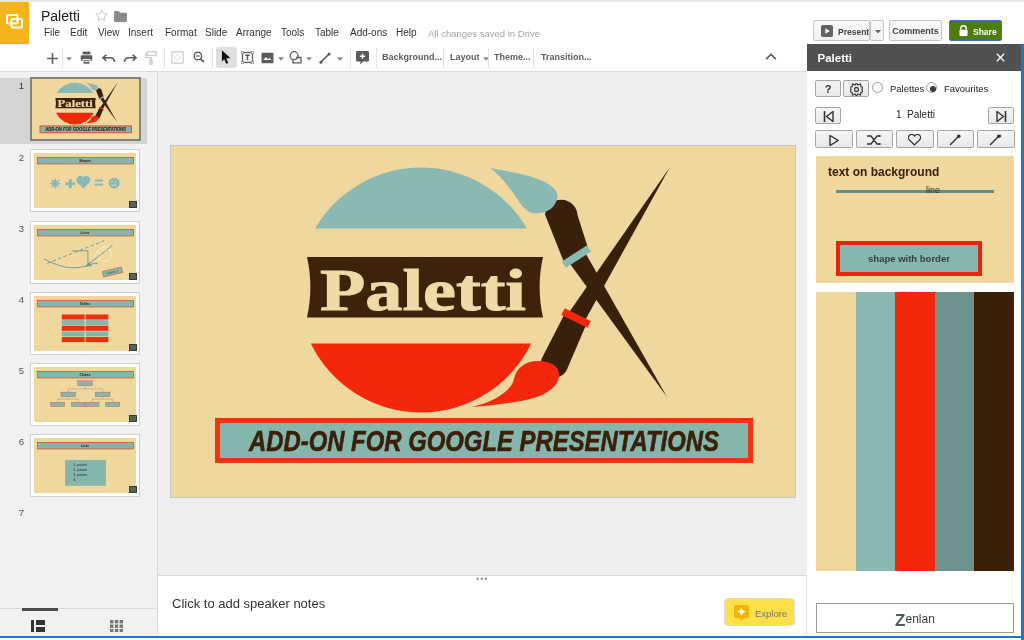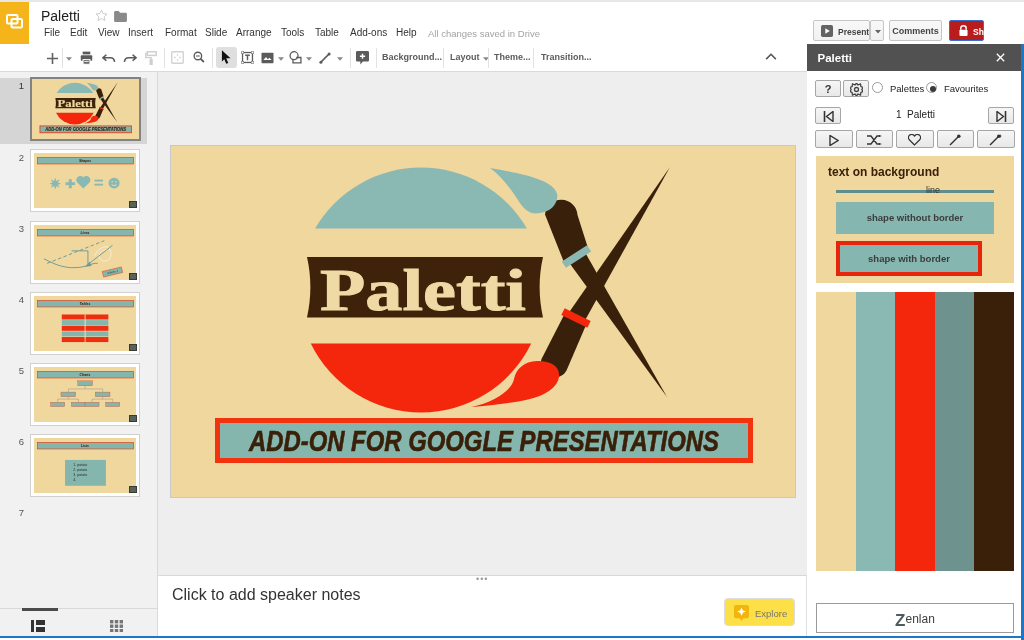--- a/index.html
+++ b/index.html
@@ -19,21 +19,21 @@
 .thumbnum{position:absolute;font-size:9.5px;color:#555;width:24px;text-align:right}
 .thumb{position:absolute;left:30px;width:110px;height:63px;background:#fff;border:1px solid #d0d0d0;padding:3px}
 .thumb svg{display:block;width:102px;height:55px}
 #thumb1{position:absolute;left:30px;top:5px;width:111px;height:64px;border:2px solid #838383;background:#fff}
 #thumb1 svg{display:block;width:107px;height:60px}
 .animicon{position:absolute;right:2px;bottom:3px;width:8px;height:7px;background:#57635a;border:1px solid #3a3a35}
 #bottombar{position:absolute;left:0;top:608px;width:158px;height:29px;background:#f1f1f1;border-top:1px solid #d9d9d9;border-right:1px solid #d9d9d9}
 #canvas{position:absolute;left:158px;top:72px;width:649px;height:503px;background:#eeeeee}
 #mainslide{position:absolute;left:13px;top:74px;width:624px;height:351px;outline:1px solid #c8c8c8}
 #notes{position:absolute;left:158px;top:575px;width:649px;height:62px;background:#fff;border-top:1px solid #d8d8d8;border-right:1px solid #e0e0e0}
-#notestext{position:absolute;left:14px;top:10px;font-size:16px;color:#333}
+#notestext{position:absolute;left:14px;top:20px;font-size:13px;color:#333}
 #explorebtn{position:absolute;left:566px;top:22px;width:71px;height:28px;border:1px solid #dcdcdc;border-radius:4px;background:#fde047}
 #sidebar{position:absolute;left:807px;top:44px;width:214px;height:593px;background:#fff}
 #sbheader{position:absolute;left:0;top:0;width:214px;height:27px;background:#515151}
 #sbheader span{position:absolute;left:10.5px;top:7.5px;color:#fff;font-size:11.5px;font-weight:bold}
 .sbtn{position:absolute;border:1px solid #a6a6a6;border-radius:2px;background:linear-gradient(#f6f6f6,#e8e8e8);text-align:center}
 .radio{position:absolute;width:11px;height:11px;border:1px solid #9a9a9a;border-radius:50%;background:#fff}
 .radiolbl{position:absolute;font-size:9.5px;color:#222;top:39px}
 #previewbox{position:absolute;left:9px;top:112px;width:198px;height:127px;background:#f0d79e}
 #stripes{position:absolute;left:9px;top:248px;width:198px;height:279px}
 #stripes div{position:absolute;top:0;height:279px;width:39.6px}
@@ -78,21 +78,21 @@
         <path d="M5 3.8 10.3 7 5 10.2Z" fill="#fff"></path>
       </svg>
    <span class="abs" style="left:24px;top:6px;font-size:8.5px">Present</span>
  </div>
  <div class="topbtn" style="left:870px;width:14px">
       <svg class="abs" style="left:3.5px;top:9px" width="6" height="3.5" viewBox="0 0 9 5">
         <path d="M0 0 H9 L4.5 5Z" fill="#666"></path>
       </svg>
     </div>
  <div class="topbtn" style="left:889px;width:53px;text-align:center;line-height:20px;font-size:9px">Comments</div>
- <div class="topbtn" style="left:949px;width:35px;background:#b91c1c;border-color:#3672d3;color:#fff">
+ <div class="topbtn" style="left:949px;width:53px;background:#4d7c0f;border-color:#3672d3;color:#fff">
    <svg class="abs" style="left:9px;top:4px" width="9" height="12" viewBox="0 0 10 13">
         <path d="M2 5 V3.5 C2 1.8 3.3 .7 5 .7 C6.7 .7 8 1.8 8 3.5 V5" fill="none" stroke="#fff" stroke-width="1.6"></path>
         <rect x="0.5" y="5" width="9" height="7" rx="1" fill="#fff"></rect>
       </svg>
    <span class="abs" style="left:23px;top:6px;font-size:8.5px">Share</span>
  </div>
 </div>
 <div id="toolbar">
  <svg class="ticon" style="left:46.5px;top:7.5px" width="11" height="13" viewBox="0 0 11 13">
       <path d="M5.5 1 V12 M0 6.5 H11" stroke="#616161" stroke-width="1.6"></path>
@@ -424,21 +424,20 @@
       <svg style="margin:3px auto" width="13" height="12" viewBox="0 0 13 12">
         <path d="M1 11 L9 3" stroke="#333" stroke-width="1.5"></path>
         <circle cx="9.8" cy="2.2" r="1.8" fill="#333"></circle>
         <path d="M11.2 0 L11.6 1.5 L13 2 L11.6 2.5 L11.2 4 L10.8 2.5 L9.5 2 L10.8 1.5Z" fill="#333"></path>
       </svg>
     </div>
  <div id="previewbox">
   <div class="abs" style="left:12px;top:9px;width:198px;font-size:12px;font-weight:bold;color:#3a2008">text on background</div>
   <div class="abs" style="left:20px;top:33.5px;width:158px;height:3.5px;background:#5e8f8e"></div>
   <div class="abs" style="left:0;top:29px;width:234px;text-align:center;font-size:9px;color:#333">line</div>
-  <div class="abs" style="left:20px;top:46px;width:158px;height:32px;background:#85b6b0;text-align:center;font-size:9.5px;font-weight:bold;color:#3c3c3c;line-height:32px">shape without border</div>
   <div class="abs" style="left:20px;top:85px;width:146px;height:35px;background:#85b6b0;border:4px solid #e7250d;text-align:center;font-size:9.5px;font-weight:bold;color:#3c3c3c;line-height:27px">shape with border</div>
  </div>
  <div id="stripes">
   <div style="left:0;background:#f0d79e"></div>
   <div style="left:39.6px;background:#8ab8b3"></div>
   <div style="left:79.2px;background:#f4270c"></div>
   <div style="left:118.8px;background:#6e938f"></div>
   <div style="left:158.4px;background:#3a2008"></div>
  </div>
  <div id="zenlan" style="line-height:27px"><span style="font-size:17px;font-weight:bold;color:#4f5b63;vertical-align:-2.5px">Z</span><span style="font-size:12px;color:#3d3d3d">enlan</span></div>

